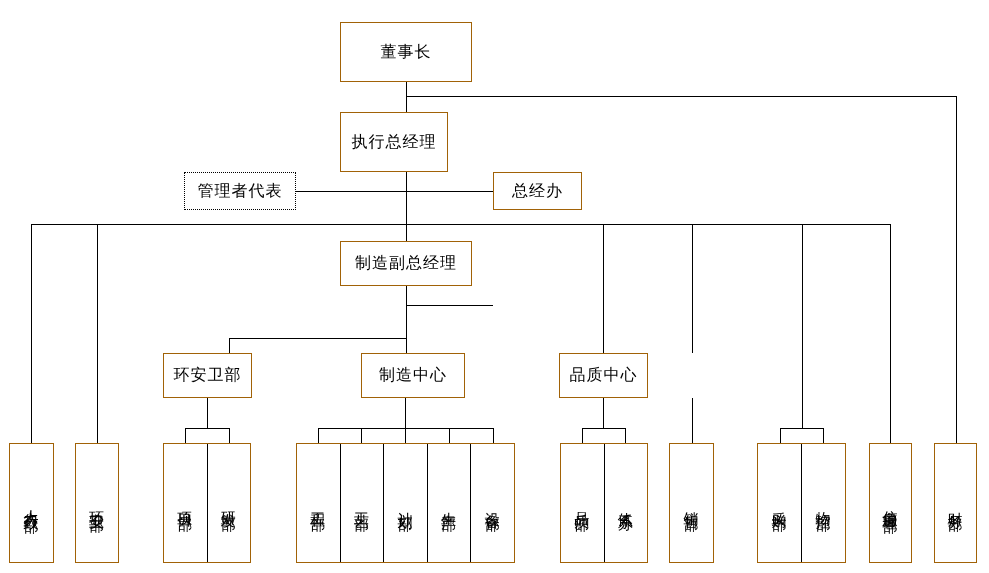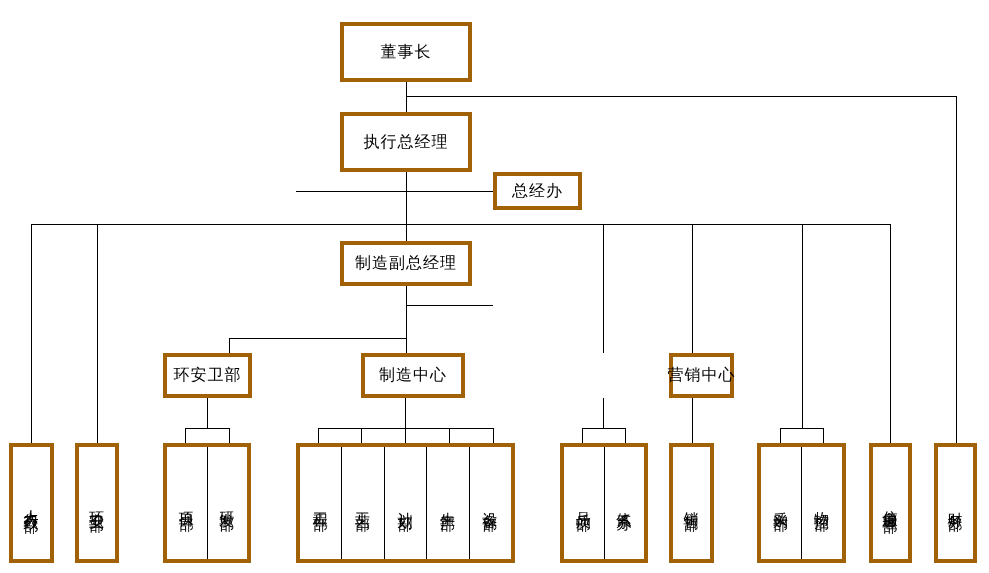--- a/index.html
+++ b/index.html
@@ -10,21 +10,21 @@
     width: 989px;
     height: 573px;
     background: #ffffff;
     overflow: hidden;
   }
   .line { position: absolute; background: #000; }
   .h { height: 1px; }
   .v { width: 1px; }
   .node {
     position: absolute;
-    border: 4px solid #a16207;
+    border: 1px solid #a16207;
     background: #fff;
     display: flex;
     align-items: center;
     justify-content: center;
     font-size: 16px;
     letter-spacing: 1px;
     white-space: nowrap;
   }
   .node.dashed { border: 1px dotted #000; }
   .group { padding: 0; }
@@ -85,38 +85,41 @@
   <div class="line v" style="left:625px;top:428px;height:15px"></div>
 
   <div class="line v" style="left:692px;top:398px;height:45px"></div>
   <div class="line h" style="left:780px;top:428px;width:44px"></div>
   <div class="line v" style="left:780px;top:428px;height:15px"></div>
   <div class="line v" style="left:823px;top:428px;height:15px"></div>
 
   <div class="node" style="left:340px;top:22px;width:132px;height:60px">
     <span>董事长</span>
   </div>
-  <div class="node" style="left:340px;top:112px;width:132px;height:60px">
+  <div class="node" style="left:340px;top:112px;width:108px;height:60px">
     <span>执行总经理</span>
+  </div>
+  <div class="node dashed" style="left:184px;top:172px;width:112px;height:38px">
+    <span>管理者代表</span>
   </div>
   <div class="node" style="left:493px;top:172px;width:89px;height:38px">
     <span>总经办</span>
   </div>
   <div class="node" style="left:340px;top:241px;width:132px;height:45px">
     <span>制造副总经理</span>
   </div>
 
   <div class="node" style="left:163px;top:353px;width:89px;height:45px">
     <span>环安卫部</span>
   </div>
   <div class="node" style="left:361px;top:353px;width:104px;height:45px">
     <span>制造中心</span>
   </div>
-  <div class="node" style="left:669px;top:353px;width:65px;height:45px">
-    <span>营销中心</span>
+  <div class="node" style="left:559px;top:353px;width:89px;height:45px">
+    <span>品质中心</span>
   </div>
 
   <div class="node" style="left:9px;top:443px;width:45px;height:120px">
     <span class="vlabel">人力行政部</span>
   </div>
   <div class="node" style="left:75px;top:443px;width:44px;height:120px">
     <span class="vlabel">环安卫部</span>
   </div>
 
   <div class="node group" style="left:163px;top:443px;width:88px;height:120px">

